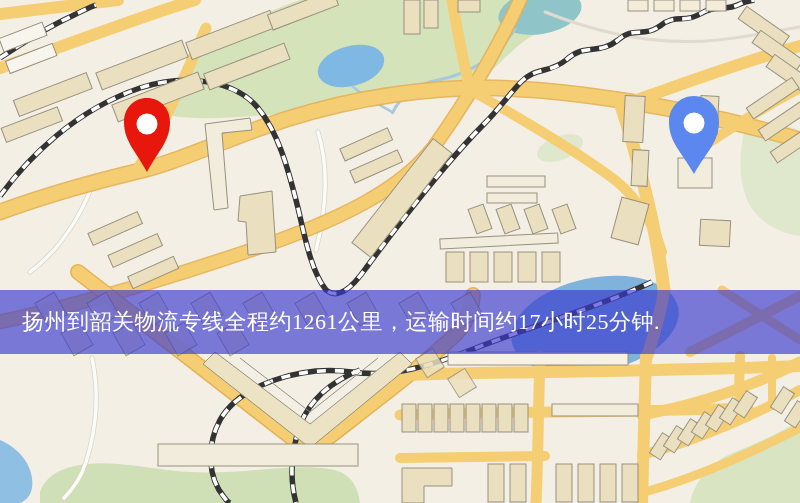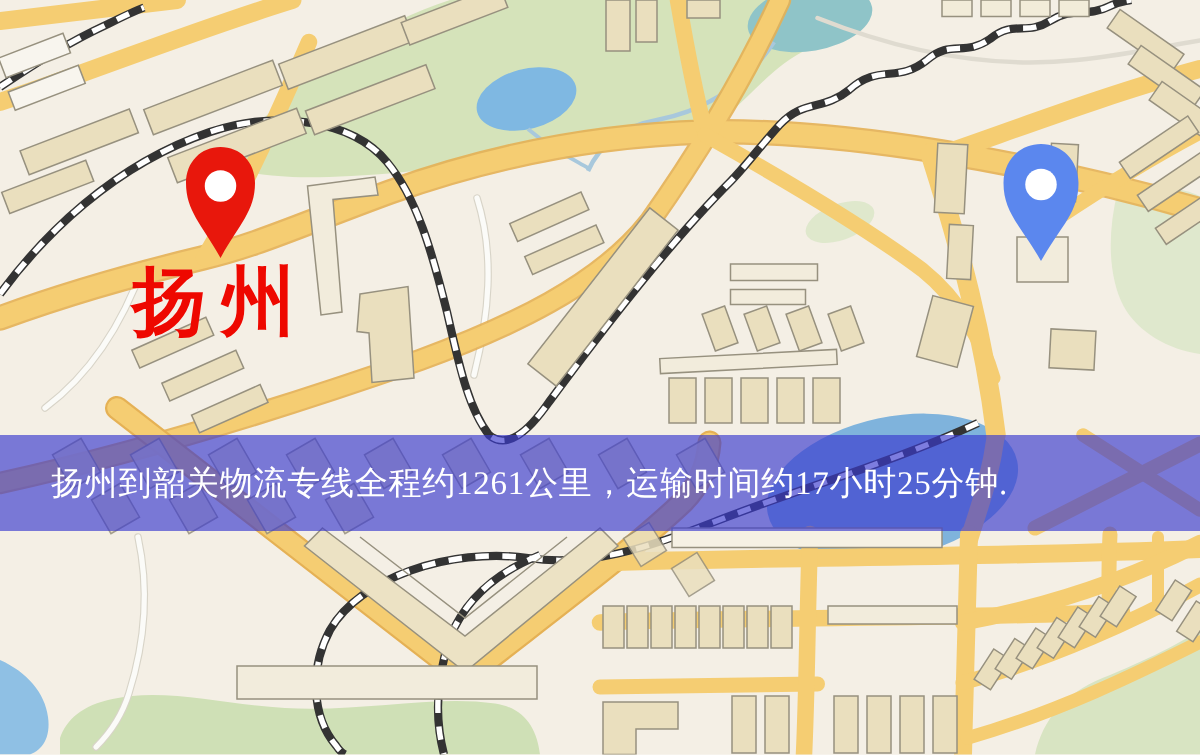--- a/index.html
+++ b/index.html
@@ -4,21 +4,21 @@
 <style>
   html,body{margin:0;padding:0;}
   body{width:800px;height:503px;overflow:hidden;font-family:"Liberation Sans",sans-serif;}
   .stage{position:relative;width:800px;height:503px;background:#f4efe5;overflow:hidden;}
   .stage svg{position:absolute;left:0;top:0;display:block;}
   .map-label{position:absolute;font-family:"Liberation Serif","DejaVu Serif",serif;
              font-weight:700;white-space:nowrap;text-shadow:0 0 1px rgba(255,255,255,.35);}
   .map-label.origin{left:88px;top:168px;font-size:50px;letter-spacing:9px;}
   .map-label.dest{left:638px;top:173px;font-size:46px;letter-spacing:4px;}
   .banner{position:absolute;left:0;top:290px;width:800px;height:64px;
-          display:flex;align-items:center;box-sizing:border-box;padding-left:34px;
+          display:flex;align-items:center;box-sizing:border-box;padding-left:22px;
           font-family:"Liberation Serif","DejaVu Serif",serif;font-size:22px;letter-spacing:.5px;}
 </style>
 </head>
 <body>
 
 <div class="stage">
   <svg width="800" height="503" viewBox="0 0 800 503">
 
     <g stroke="none">
       <path fill="#d5e3ba" d="M150,110 C190,55 245,18 300,0 L560,0 C560,12 553,26 540,32 C518,42 504,60 488,74 C458,98 430,92 398,98 C338,108 240,120 195,118 C173,117 157,114 150,110 Z"></path>
@@ -207,18 +207,17 @@
     <g>
       <path class="pin-body" fill="#e8170c" d="M147,172 C135,150 124,141 124,122 C124,108 134,98 147,98 C160,98 170,108 170,122 C170,141 159,150 147,172 Z"></path>
       <circle cx="147" cy="124" r="10.5" fill="#ffffff"></circle>
     </g>
     <g>
       <path class="pin-body" fill="#5b87ee" d="M694,174 C681,151 669,142 669,122 C669,107 680,96 694,96 C708,96 719,107 719,122 C719,142 707,151 694,174 Z"></path>
       <circle cx="694" cy="123" r="10.5" fill="#ffffff"></circle>
     </g>
   </svg>
 
-  <div class="map-label origin" style="color: rgb(238, 8, 0);">扬州</div>
 
   <div class="banner" style="background: rgba(58, 58, 206, 0.66); color: rgb(255, 255, 255);">
     <span>扬州到韶关物流专线全程约1261公里，运输时间约17小时25分钟.</span>
   </div>
 </div>
 
 </body></html>

